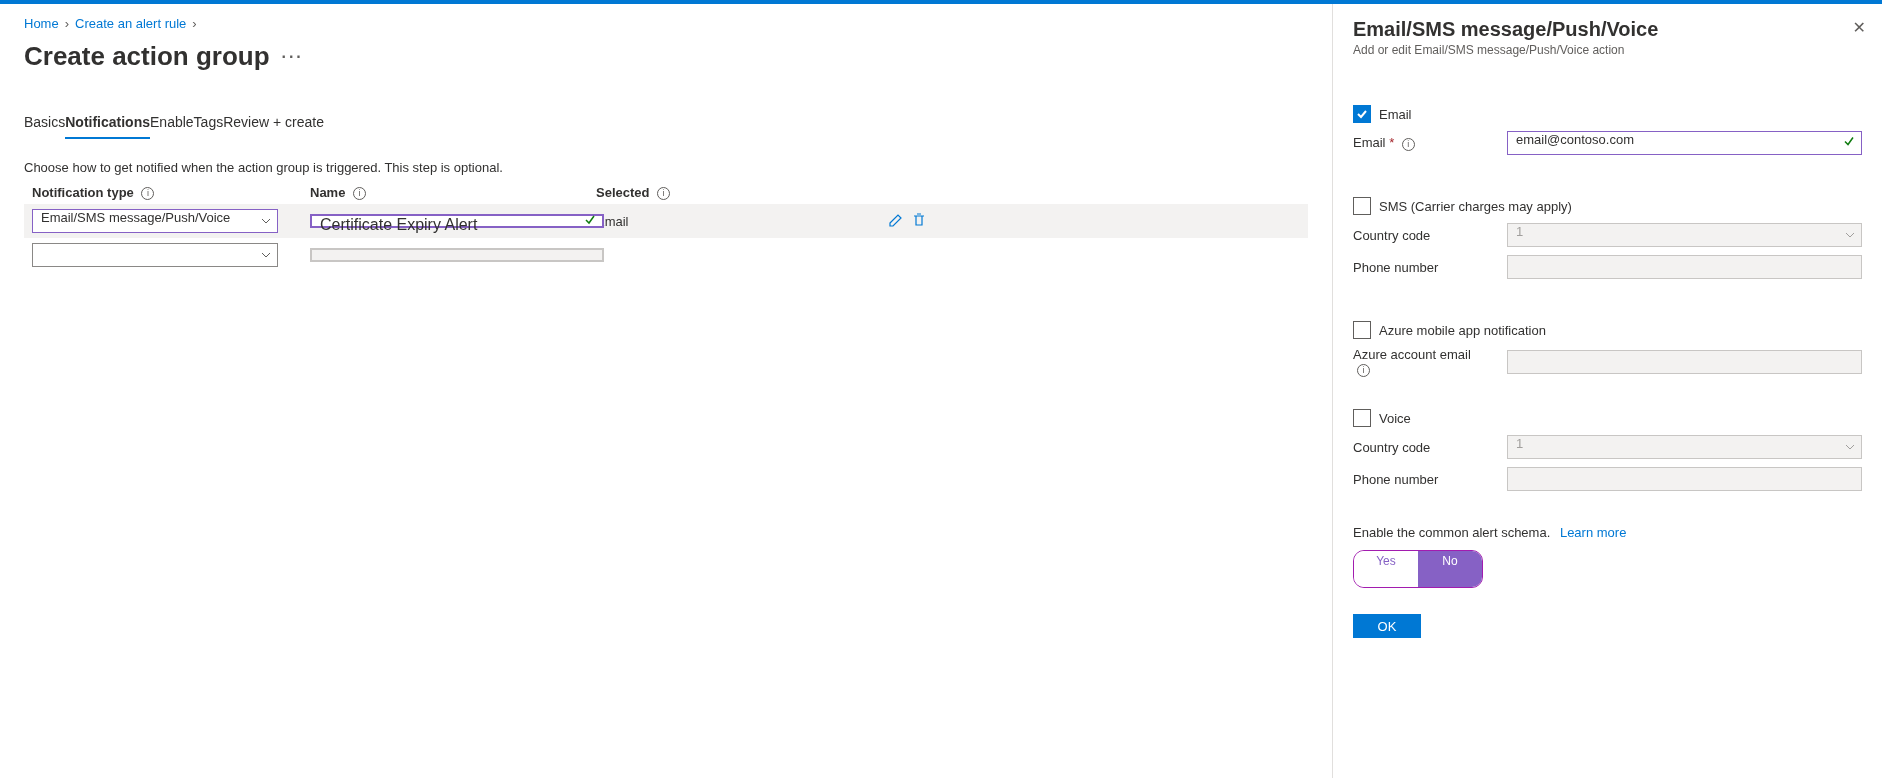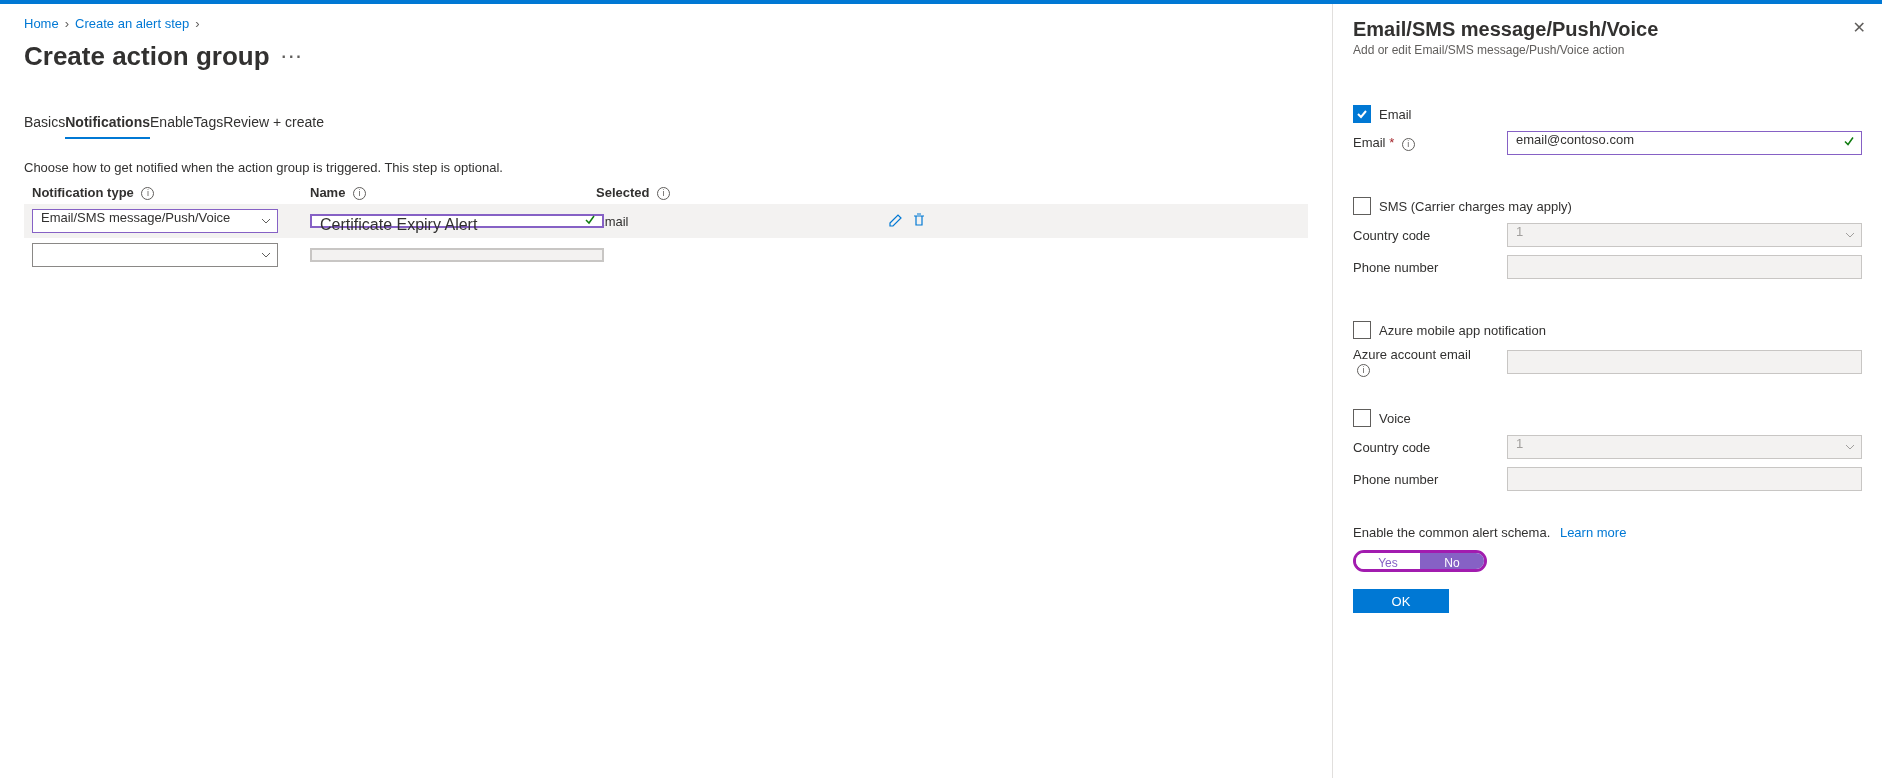--- a/index.html
+++ b/index.html
@@ -62,37 +62,37 @@
 .form-label { width: 130px; font-size: 13px; }
 .req { color: #a4262c; }
 .input { flex: 1; height: 24px; border: 1px solid #8a8886; padding: 0 26px 0 8px; font-size: 13px; position: relative; }
 .input.purple { border-color: #8661c5; }
 .input.disabled { background: #f3f2f1; border-color: #c8c6c4; color: #a19f9d; }
 .input.select-like { padding-right: 24px; }
 
 .schema-line { margin-top: 34px; font-size: 13px; }
 .schema-line a { color: #0078d4; text-decoration: none; cursor: pointer; margin-left: 6px; }
 
-.toggle { margin-top: 10px; display: inline-flex; border: 3px solid #a21caf; border-radius: 11px; height: 22px; overflow: hidden; cursor: pointer; }
+.toggle { margin-top: 10px; display: inline-flex; border: 1px solid #a21caf; border-radius: 11px; height: 38px; overflow: hidden; cursor: pointer; }
 .toggle .opt { width: 64px; text-align: center; font-size: 12px; line-height: 20px; }
 .toggle .opt.yes { color: #8661c5; background: #fff; }
 .toggle .opt.no { background: #8661c5; color: #fff; }
 
-.ok-btn { margin-top: 17px; width: 96px; height: 24px; background: #0078d4; color: #fff; border: none; font-size: 13px; cursor: pointer; }
+.ok-btn { margin-top: 26px; width: 68px; height: 24px; background: #0078d4; color: #fff; border: none; font-size: 13px; cursor: pointer; }
 </style>
 </head>
 <body>
 
 <div class="topbar"></div>
 <div class="page">
   <div class="main">
     <div class="breadcrumbs">
       <a>Home</a>
       <span class="sep">›</span>
-      <a>Create an alert step</a>
+      <a>Create an alert rule</a>
       <span class="sep">›</span>
     </div>
 
     <div class="page-title">
       <span>Create action group</span>
       <span class="more-dots">···</span>
     </div>
 
     <div class="tabs">
       <div class="tab">Basics</div>

